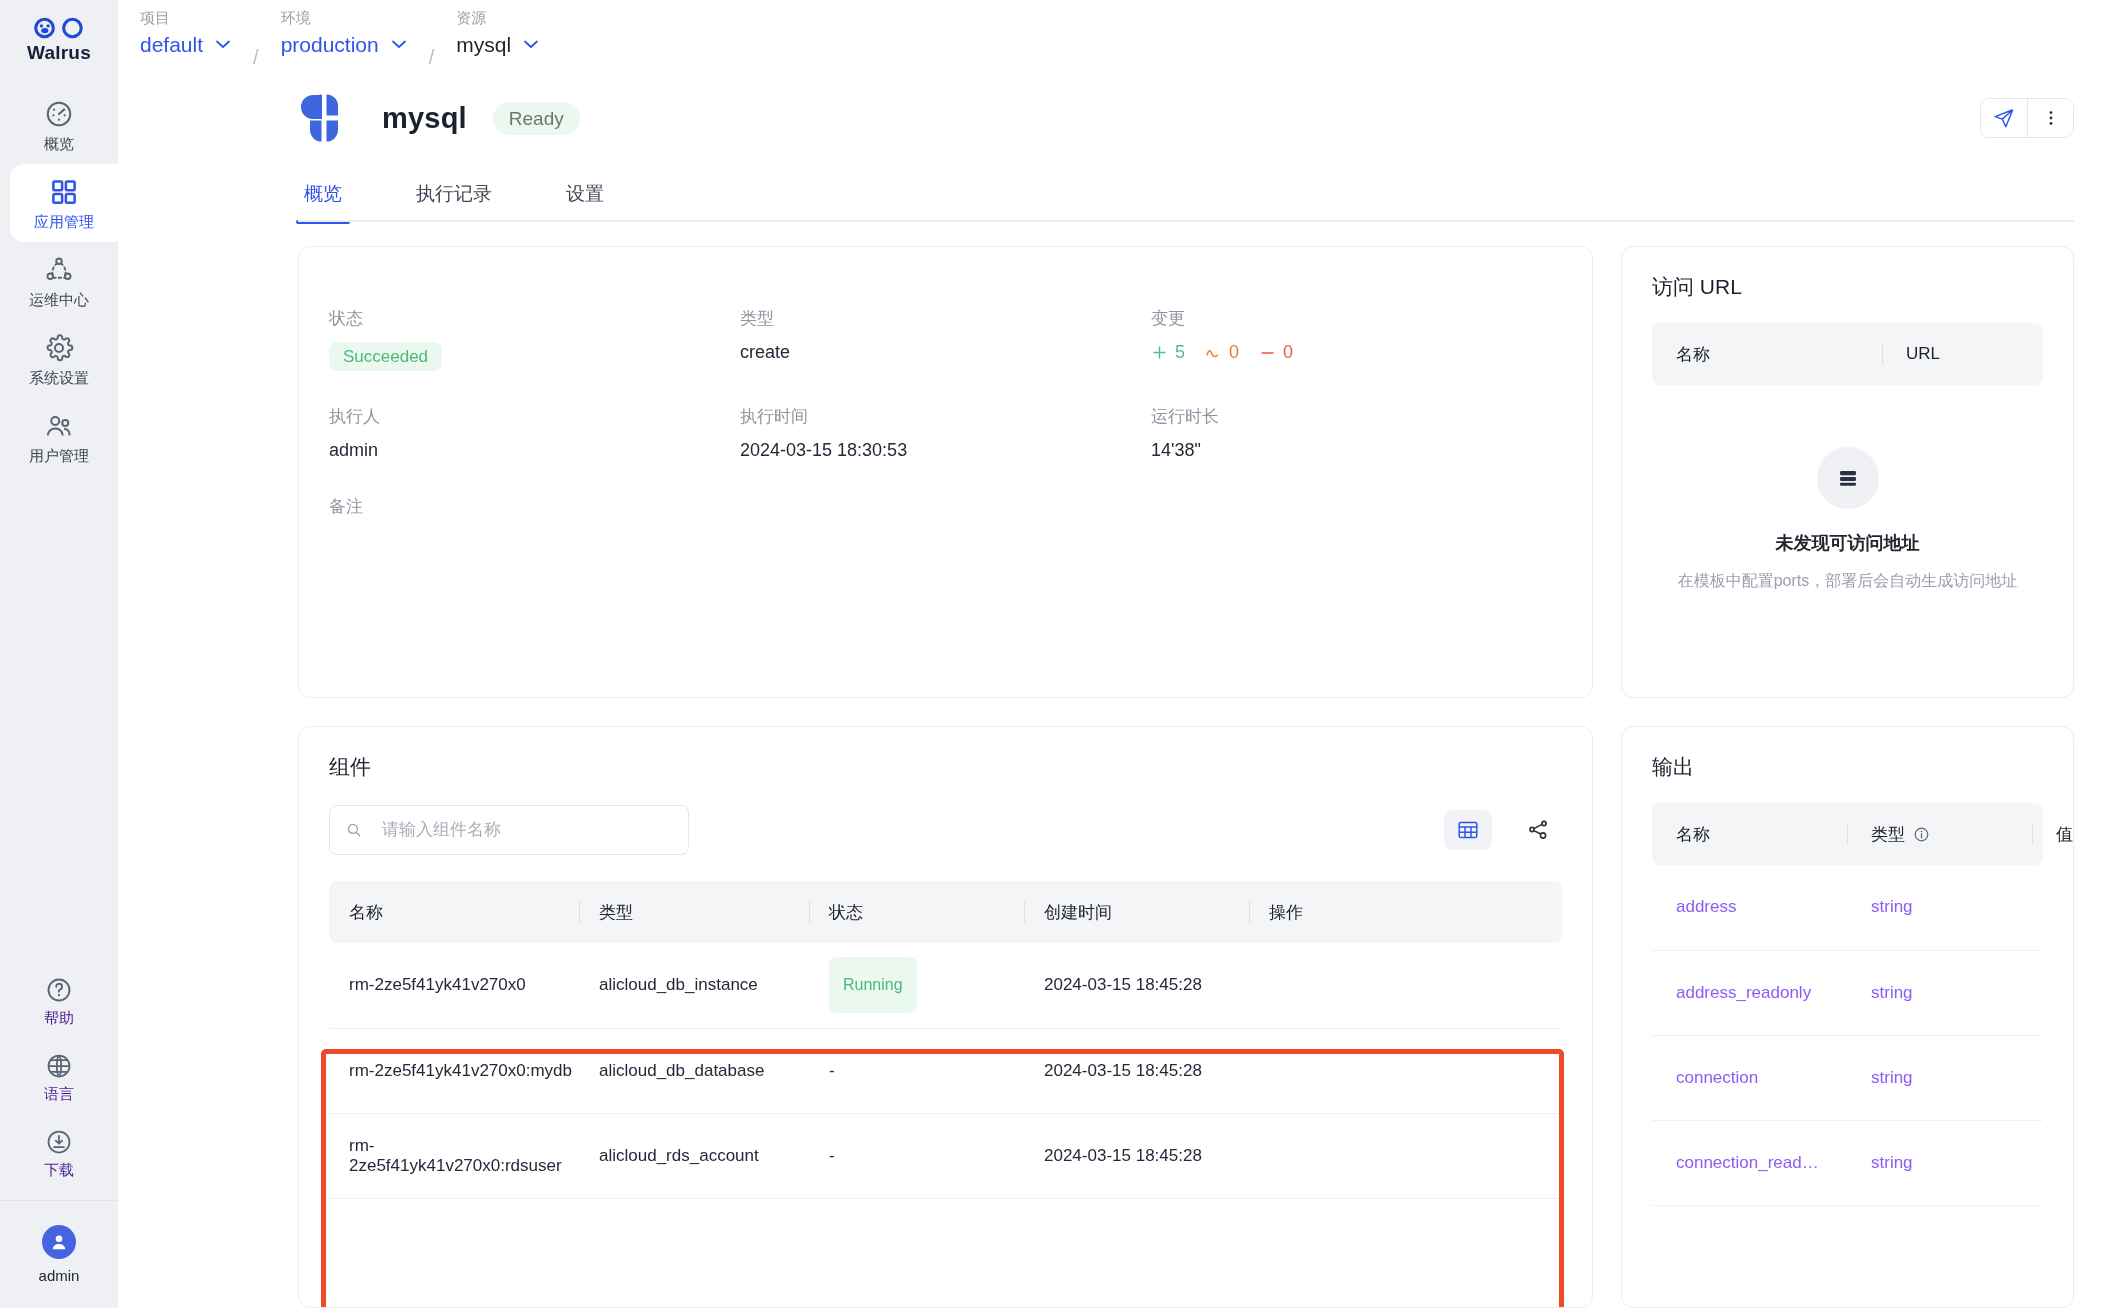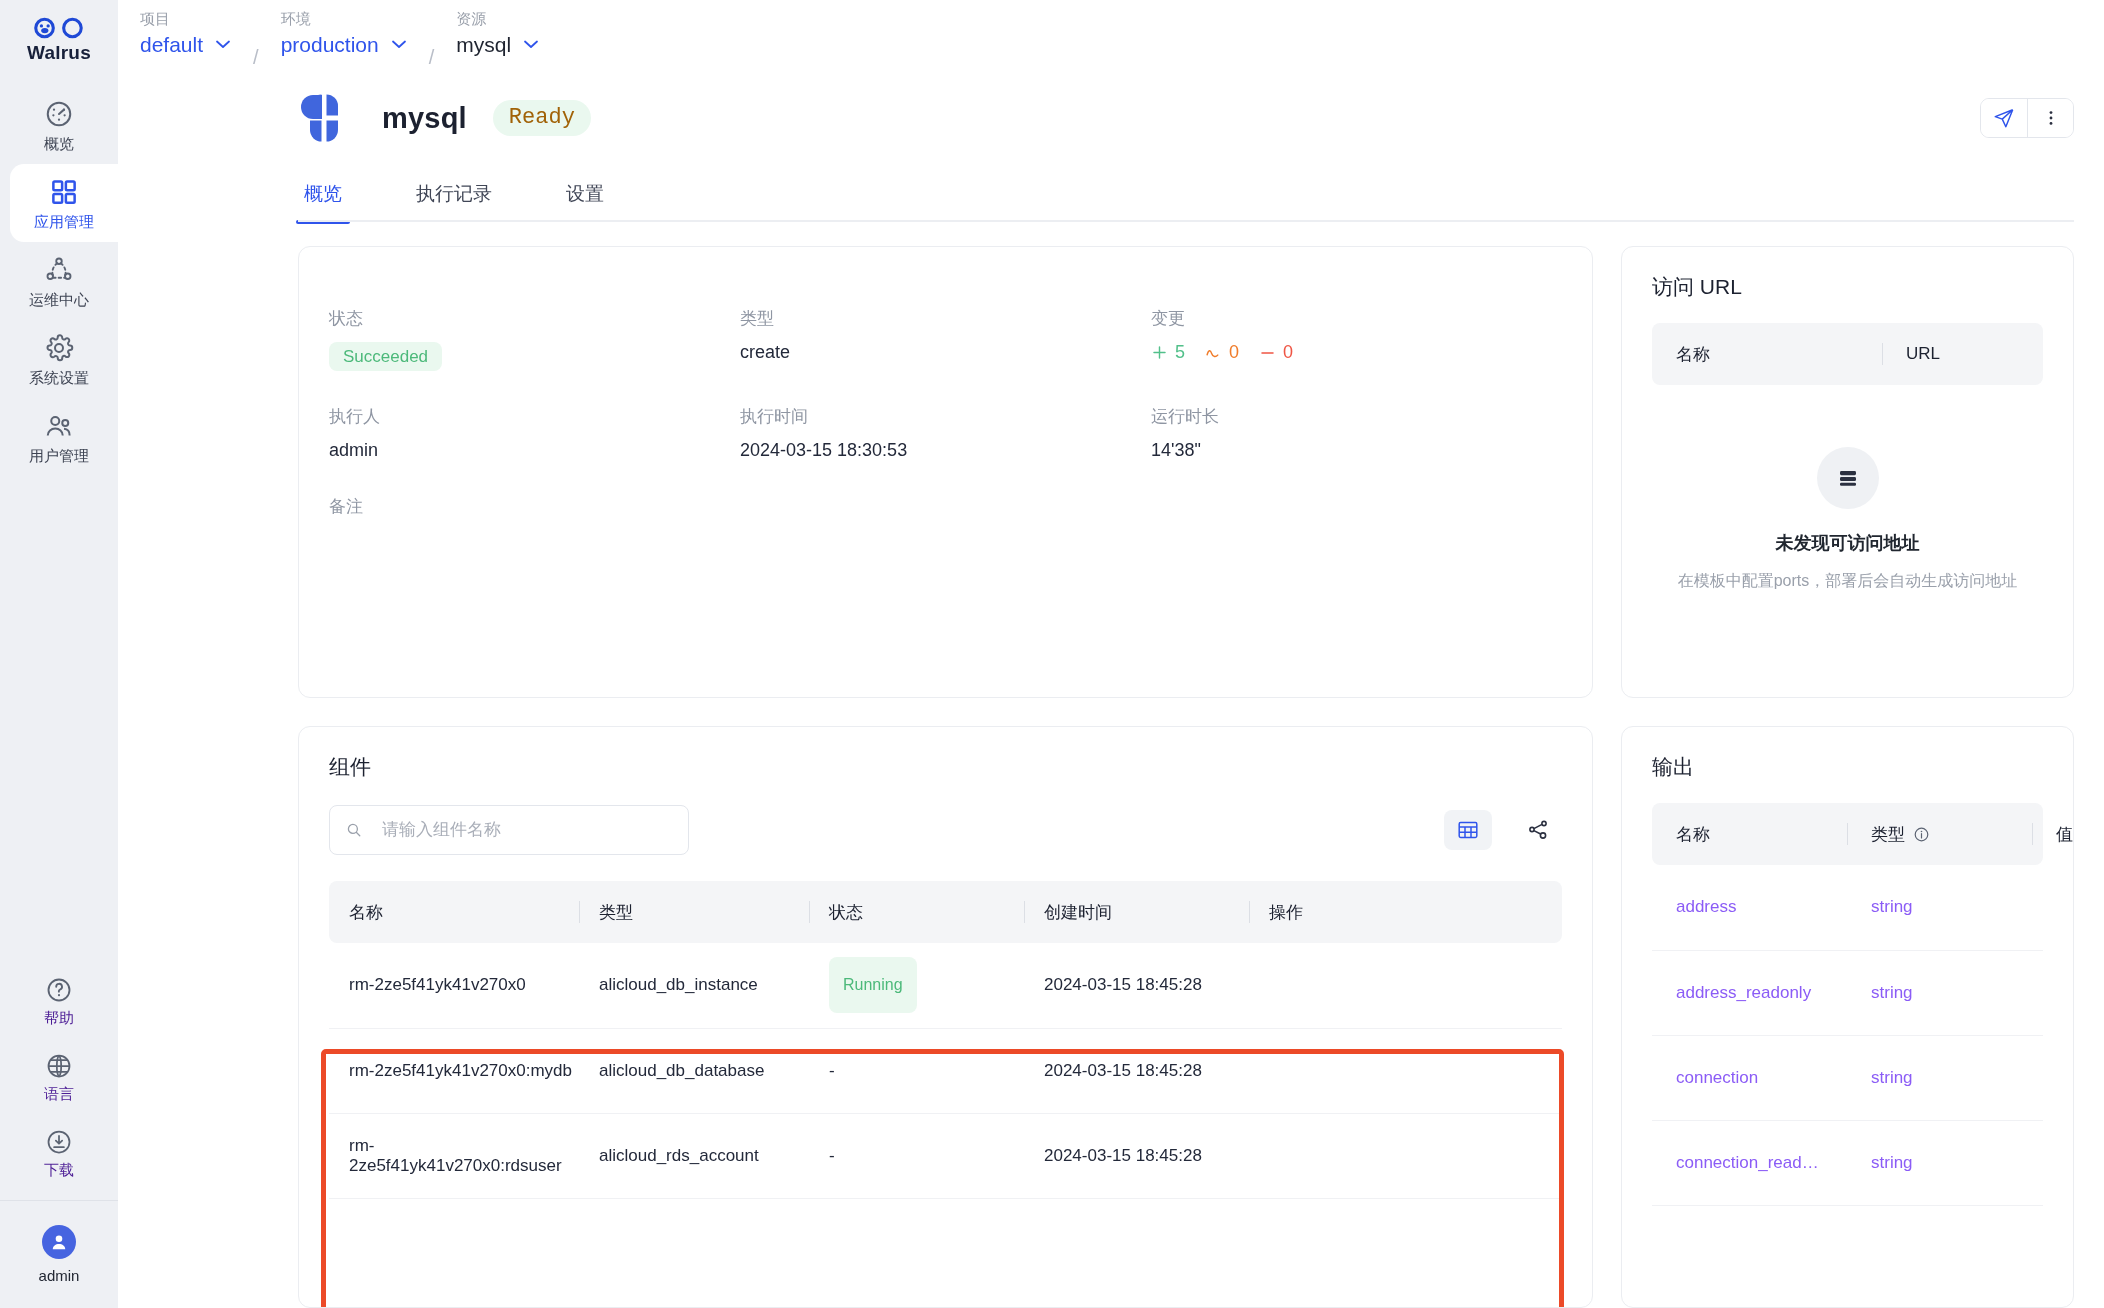--- a/index.html
+++ b/index.html
@@ -71,40 +71,40 @@
 
   
   .main { flex: 1; height: 1308px; display: flex; flex-direction: column; background: #ffffff; overflow: hidden; }
 
   
   .topbar {
     height: 72px; min-height: 72px; background: #ffffff;
     display: flex; align-items: flex-start; padding: 8px 0 0 22px;
   }
   .crumb { display: flex; flex-direction: column; justify-content: flex-start; }
-  .crumb-label { font-size: 15px; color: #9aa0ab; line-height: 1.45; margin-bottom: 2px; }
+  .crumb-label { font-size: 15px; color: #9aa0ab; line-height: 1.45; margin-bottom: 2px; font-family: Liberation Serif, serif; }
   .crumb-value-row { display: flex; align-items: center; gap: 12px; cursor: pointer; }
   .crumb-value { font-size: 21px; color: #2f54eb; line-height: 1.2; }
   .crumb-value.plain { color: #1f2430; }
   .crumb-sep {
     font-size: 20px; color: #b9bec8; margin: 0 22px; align-self: flex-end;
     padding-bottom: 3px;
   }
   .caret { width: 16px; height: 10px; display: block; }
 
   
   .page-head {
     display: flex; align-items: center; padding: 0 30px 0 22px;
     height: 92px; min-height: 92px;
   }
   .logo-flower { width: 52px; height: 52px; margin-left: 158px; }
   .page-title { font-size: 29px; color: #1c2130; margin-left: 32px; letter-spacing: .2px; }
   .badge-ready {
-    margin-left: 26px; background: #eaf8ef; color: #a16207;
-    font-size: 22px; padding: 7px 16px; border-radius: 18px; line-height: 1; font-family: Liberation Mono, monospace;
+    margin-left: 26px; background: #eaf8ef; color: #737373;
+    font-size: 19px; padding: 7px 16px; border-radius: 18px; line-height: 1;
   }
   .head-actions { margin-left: auto; display: flex; align-items: stretch;
     border: 1px solid #e3e6ec; border-radius: 9px; overflow: hidden; height: 40px; }
   .head-btn { width: 46px; display: flex; align-items: center; justify-content: center; cursor: pointer; background:#fff; }
   .head-btn + .head-btn { border-left: 1px solid #e3e6ec; }
 
   
   .tabs {
     display: flex; align-items: flex-end; height: 58px; min-height: 58px;
     padding: 0 30px 0 180px; position: relative;

